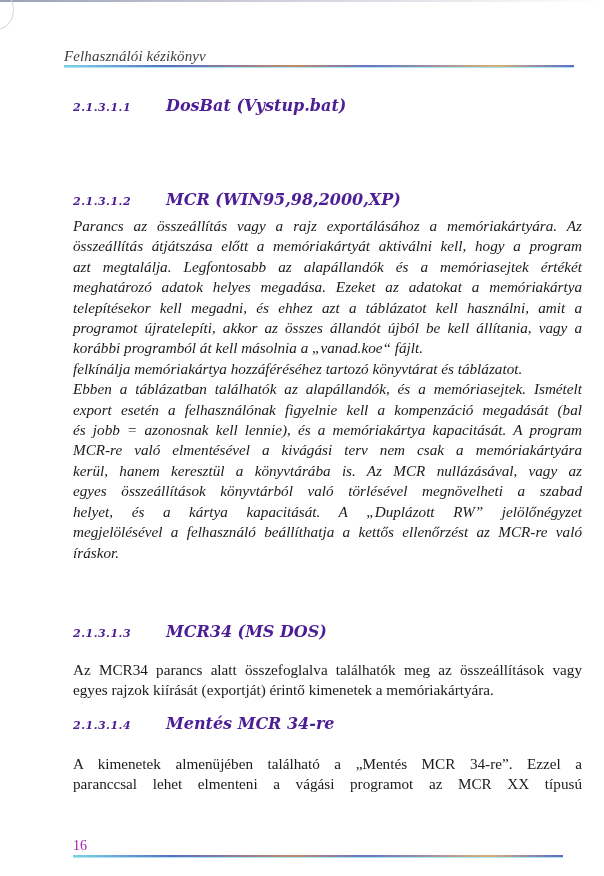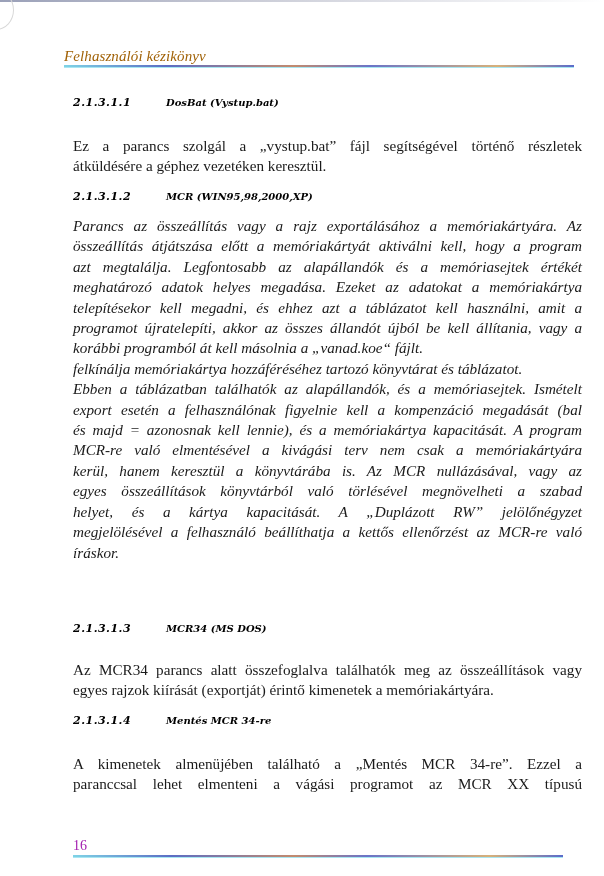--- a/index.html
+++ b/index.html
@@ -35,21 +35,21 @@
     .running-header {
       position: absolute;
       left: 64px;
       top: 48px;
       width: 510px;
     }
     .running-header .title {
       font-style: italic;
       font-size: 15px;
       letter-spacing: 0.1px;
-      color: #a16207;
+      color: #404040;
       line-height: 17px;
     }
     .rule {
       height: 2px;
       background: linear-gradient(90deg, #7fd3e6 0%, #5b6dc4 20%, #c28a6e 45%, #6a74c8 60%, #d7b07a 85%, #5a6ccb 100%);
       box-shadow: 0 1px 0 #a8e7f2;
     }
     .running-header .rule {
       margin-top: 0;
     }
@@ -58,30 +58,30 @@
       left: 73px;
       width: 509px;
     }
     .heading {
       display: flex;
       align-items: baseline;
       font-family: "DejaVu Serif", "Liberation Serif", serif;
       font-weight: bold;
       font-style: italic;
       font-size: 12.5px;
-      color: #000000;
+      color: #4c1d95;
       height: 20px;
     }
     .heading .num {
       width: 93px;
       font-size: 11px;
       letter-spacing: 0.5px;
     }
     .heading .txt {
-      font-size: 10px;
+      font-size: 16px;
     }
     .para {
       font-size: 15.2px;
       line-height: 20.4px;
       text-align: justify;
       text-align-last: left;
       margin: 0;
       hyphens: none;
     }
     .para span.line {
@@ -117,43 +117,39 @@
 <div class="running-header">
   <div class="title">Felhasználói kézikönyv</div>
   <div class="rule"></div>
 </div>
 
 <div class="section" style="top:96px;">
   <div class="heading">
     <span class="num">2.1.3.1.1</span>
     <span class="txt">DosBat (Vystup.bat)</span>
   </div>
-  <div class="para" style="margin-top:20px;">
-    <span class="line">Ez a parancs szolgál a „vystup.bat” fájl segítségével történő részletek</span>
-    <span class="line last">átküldésére a géphez vezetéken keresztül.</span>
-  </div>
 </div>
 
 <div class="section" style="top:190px;">
   <div class="heading">
     <span class="num">2.1.3.1.2</span>
     <span class="txt">MCR (WIN95,98,2000,XP)</span>
   </div>
   <div class="para" style="margin-top:6px;font-style:italic;">
     <span class="line">Parancs az összeállítás vagy a rajz exportálásához a memóriakártyára. Az</span>
     <span class="line">összeállítás átjátszása előtt a memóriakártyát aktiválni kell, hogy a program</span>
     <span class="line">azt megtalálja. Legfontosabb az alapállandók és a memóriasejtek értékét</span>
     <span class="line">meghatározó adatok helyes megadása. Ezeket az adatokat a memóriakártya</span>
     <span class="line">telepítésekor kell megadni, és ehhez azt a táblázatot kell használni, amit a</span>
     <span class="line">programot újratelepíti, akkor az összes állandót újból be kell állítania, vagy a</span>
     <span class="line last">korábbi programból át kell másolnia a „vanad.koe“ fájlt.</span>
     <span class="line last">felkínálja memóriakártya hozzáféréséhez tartozó könyvtárat és  táblázatot.</span>
     <span class="line">Ebben a táblázatban találhatók az alapállandók, és a memóriasejtek. Ismételt</span>
     <span class="line">export esetén a felhasználónak figyelnie kell a kompenzáció megadását (bal</span>
-    <span class="line">és majd = azonosnak kell lennie), és a memóriakártya kapacitását. A program</span>
+    <span class="line">és jobb = azonosnak kell lennie), és a memóriakártya kapacitását. A program</span>
     <span class="line">MCR-re való elmentésével a kivágási terv nem csak a memóriakártyára</span>
     <span class="line">kerül, hanem keresztül a könyvtárába is. Az MCR nullázásával, vagy az</span>
     <span class="line">egyes összeállítások könyvtárból való törlésével megnövelheti a szabad</span>
     <span class="line">helyet, és a kártya kapacitását. A „Duplázott RW” jelölőnégyzet</span>
     <span class="line">megjelölésével a felhasználó beállíthatja a kettős ellenőrzést az MCR-re való</span>
     <span class="line last">íráskor.</span>
   </div>
 </div>
 
 <div class="section" style="top:622px;">

